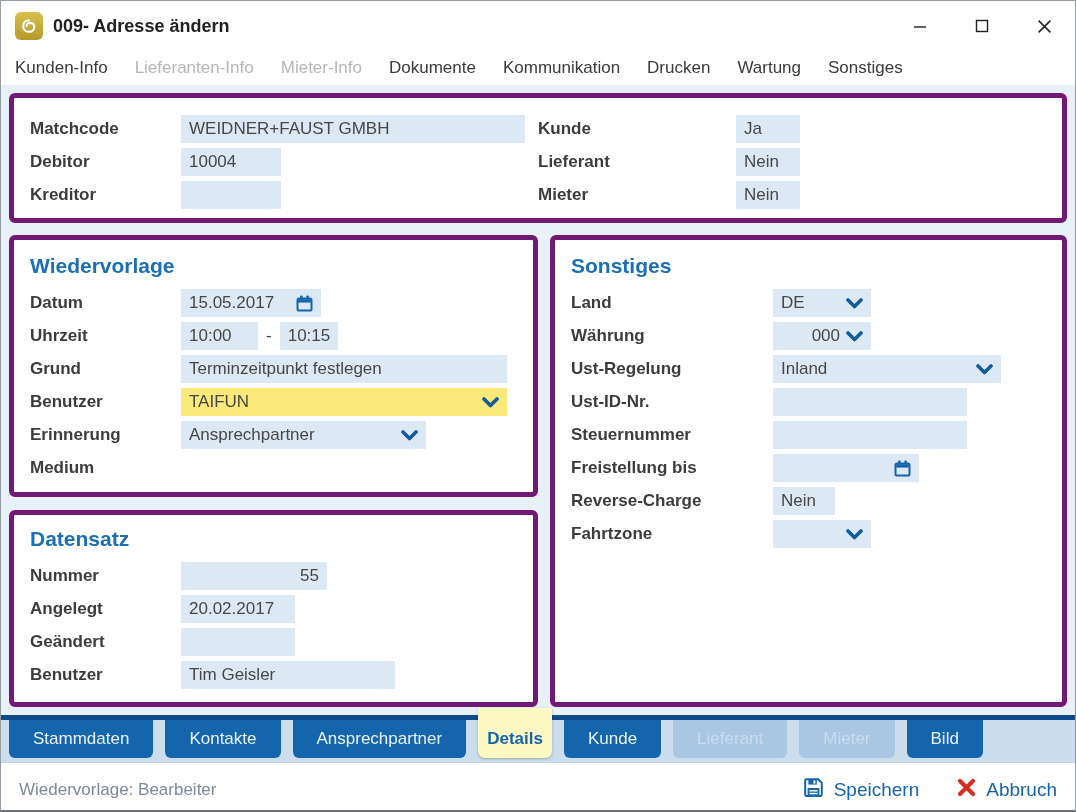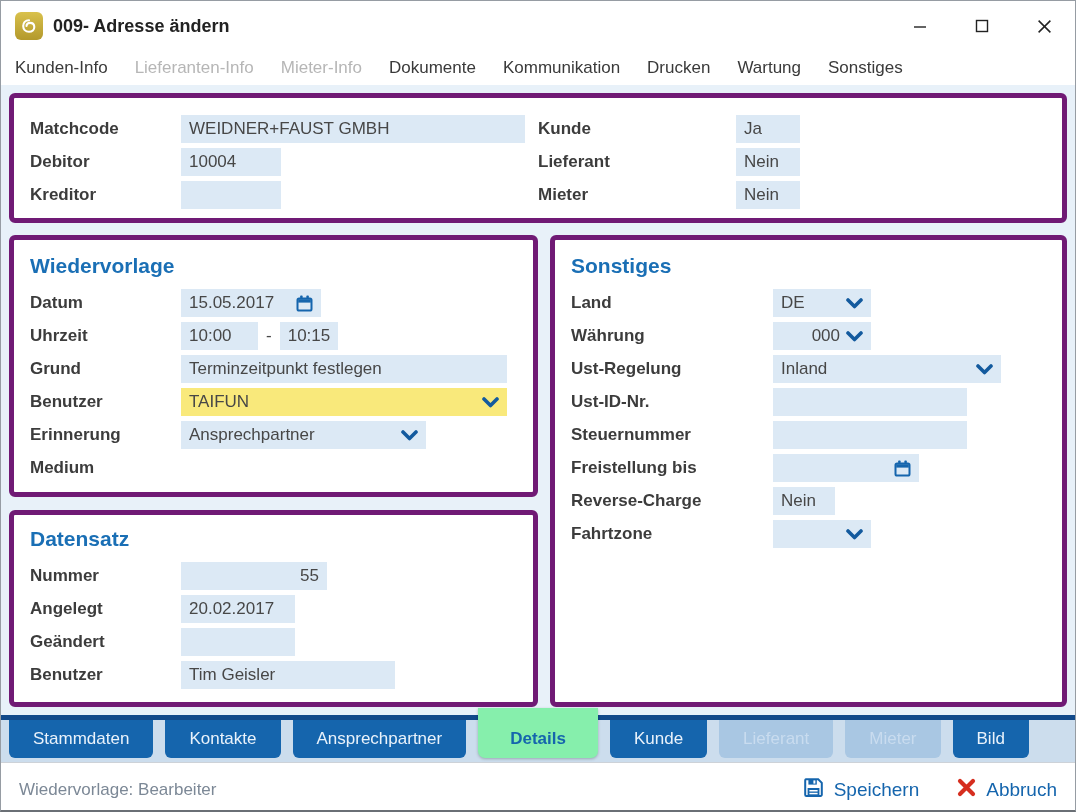--- a/index.html
+++ b/index.html
@@ -46,22 +46,22 @@
   .p-wied .lbl, .p-daten .lbl { width:151px; }
   .p-sonst .lbl { width:202px; }
   .dash { margin:0 8px; color:#474747; }
   
   .tabstrip { flex:0 0 auto; height:47px; background:#ccdded; position:relative; padding:0 8px; display:flex; align-items:flex-start; }
   .tabstrip::before { content:""; position:absolute; left:0; top:0; width:100%; height:5px; background:#11498a; }
   .tab { position:relative; z-index:1; margin-top:5px; margin-right:12px; height:38px;
          display:flex; align-items:center; justify-content:center;
          background:#1565ad; color:#e9f2fb; font-size:17px; border-radius:0 0 6px 6px; padding:0 24px; white-space:nowrap; }
   .tab.disabled { background:#a9c7e3; color:#c9dcef; }
-  .tab.active { z-index:3; margin-top:-7px; height:50px; background:#86efac; color:#1565ad; font-weight:600;
-                border-radius:0 0 7px 7px; box-shadow:0 1px 3px rgba(0,0,0,.25); padding:0 32px; align-items:flex-end; }
+  .tab.active { z-index:3; margin-top:-7px; height:50px; background:#fef9c3; color:#1565ad; font-weight:600;
+                border-radius:0 0 7px 7px; box-shadow:0 1px 3px rgba(0,0,0,.25); padding:0 9px; align-items:flex-end; }
   .tab.active .tab-label { margin-bottom:9px; }
   
   .statusbar { flex:0 0 auto; height:54px; background:#fff; border-top:1px solid #cdd2d8;
                display:flex; align-items:center; padding:0 18px; font-size:17px; }
   .status-text { color:#7c8896; }
   .status-actions { margin-left:auto; display:flex; align-items:center; gap:38px; }
   .action-btn { display:flex; align-items:center; gap:10px; color:#1565ad; font-size:19px; }
 </style>
 </head>
 <body>

